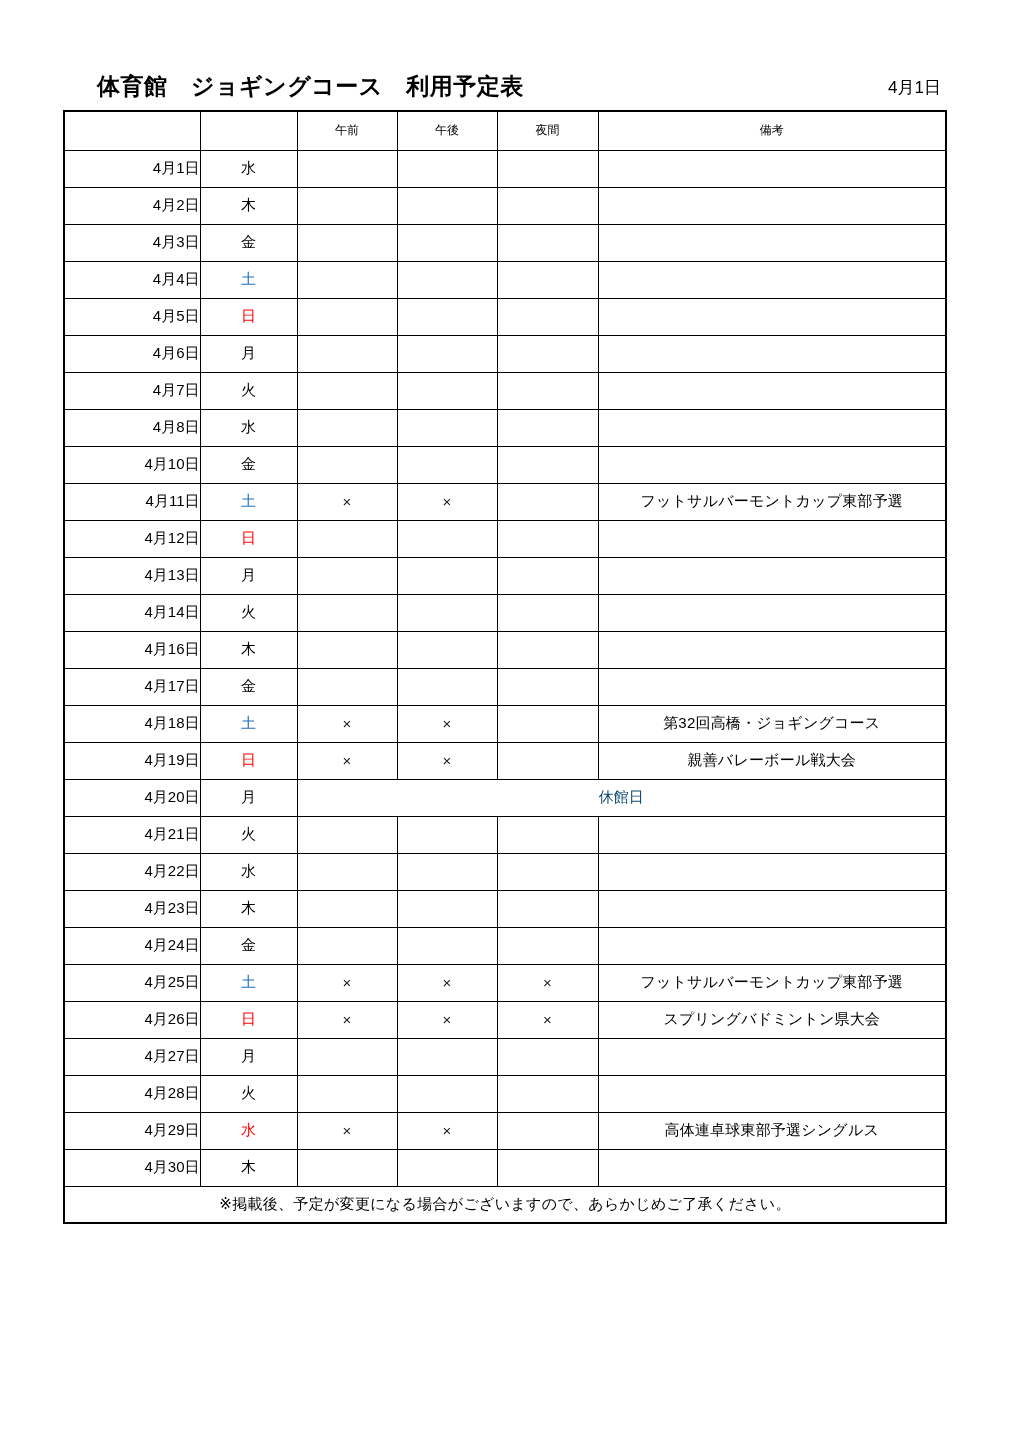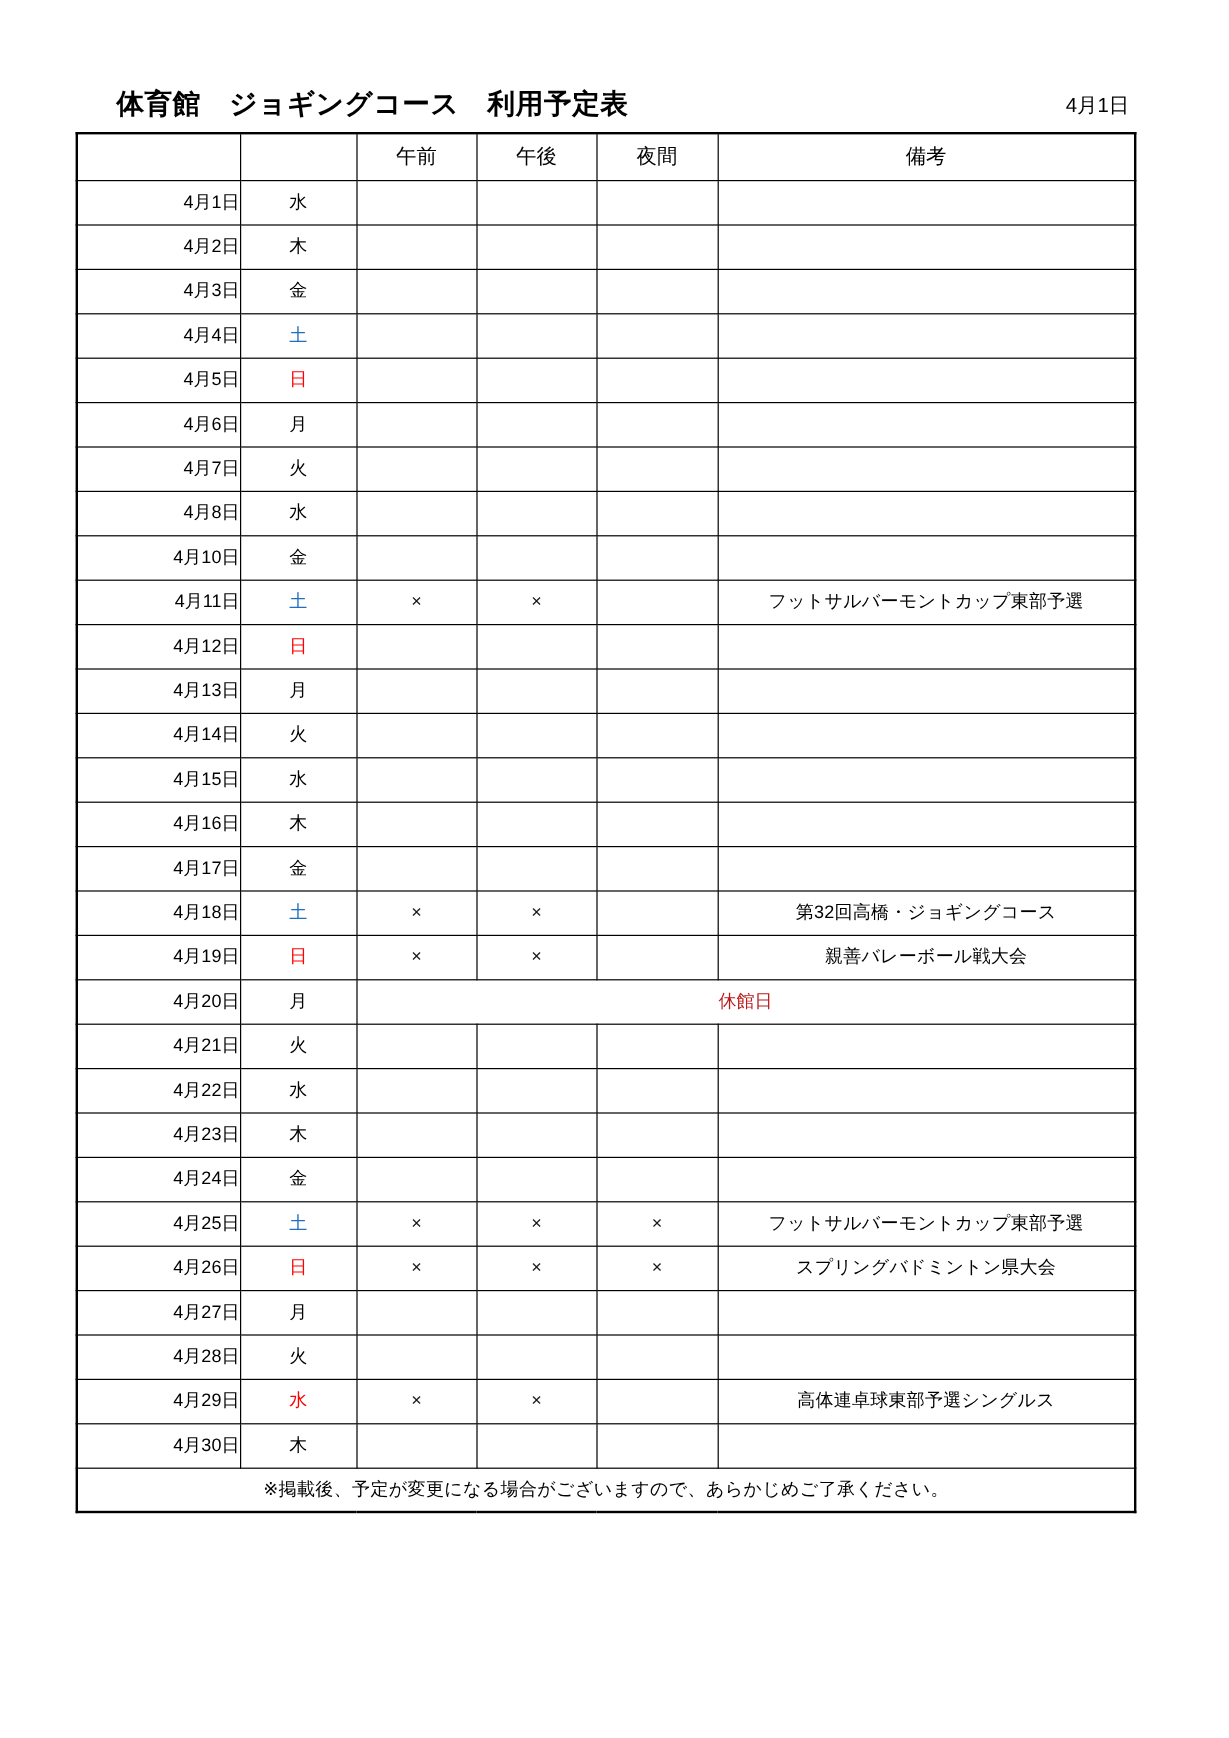--- a/index.html
+++ b/index.html
@@ -75,21 +75,21 @@
   col.c-date   { width: 136px; }
   col.c-dow    { width: 97px;  }
   col.c-am     { width: 100px; }
   col.c-pm     { width: 100px; }
   col.c-night  { width: 101px; }
   col.c-note   { width: 348px; }
 
   
   .hdr td {
     text-align: center;
-    font-size: 17px;
+    font-size: 12px;
     height: 39px;
   }
 
   
   .cell-date {
     text-align: right;
     padding-right: 12px;
     font-size: 16px;
     letter-spacing: 0px;
   }
@@ -112,21 +112,21 @@
     text-align: center;
     padding-left: 7px;
     font-size: 15px;
     letter-spacing: 0.2px;
   }
 
   
   .cell-closed {
     background: #c0c0c0;
     text-align: center;
-    color: #b91c1c;
+    color: #0c4a6e;
     font-weight: bold;
     font-size: 18px;
   }
 
   
   .cell-footnote {
     text-align: center;
     padding-left: 6px;
     font-size: 19px;
     letter-spacing: 0.3px;
@@ -260,28 +260,20 @@
         </tr>
         <tr>
           <td class="cell-date">4月14日</td>
           <td class="cell-dow ">火</td>
           <td class="cell-slot"></td>
           <td class="cell-slot"></td>
           <td class="cell-slot"></td>
           <td class="cell-note"></td>
         </tr>
         <tr>
-          <td class="cell-date">4月15日</td>
-          <td class="cell-dow ">水</td>
-          <td class="cell-slot"></td>
-          <td class="cell-slot"></td>
-          <td class="cell-slot"></td>
-          <td class="cell-note"></td>
-        </tr>
-        <tr>
           <td class="cell-date">4月16日</td>
           <td class="cell-dow ">木</td>
           <td class="cell-slot"></td>
           <td class="cell-slot"></td>
           <td class="cell-slot"></td>
           <td class="cell-note"></td>
         </tr>
         <tr>
           <td class="cell-date">4月17日</td>
           <td class="cell-dow ">金</td>

